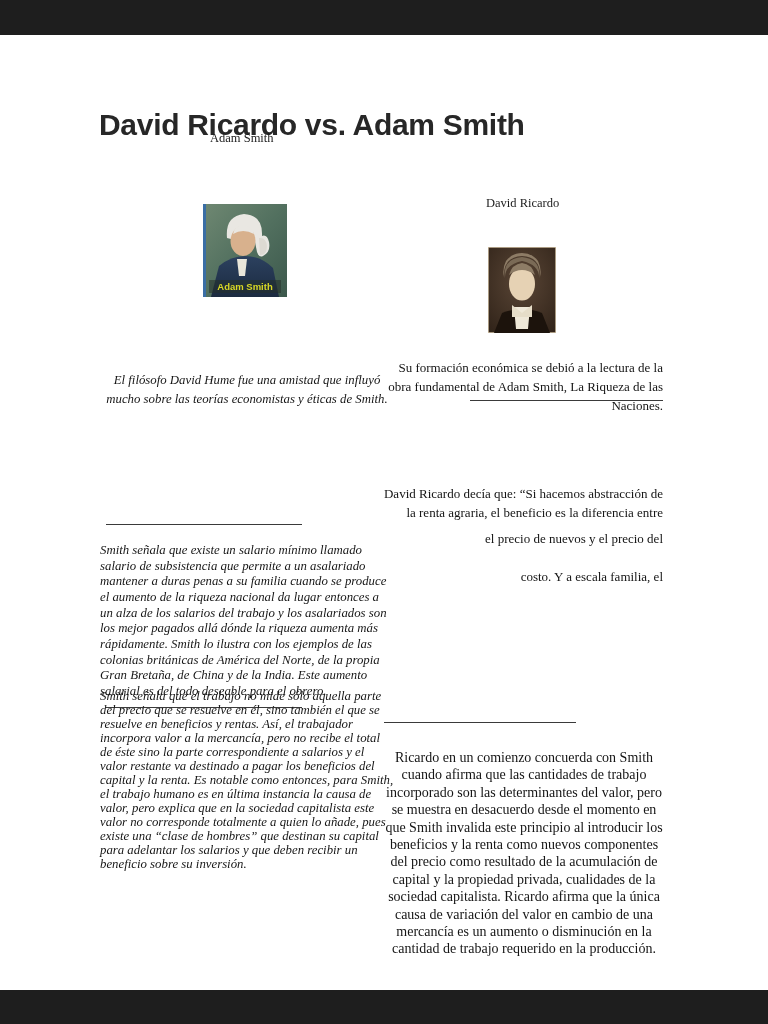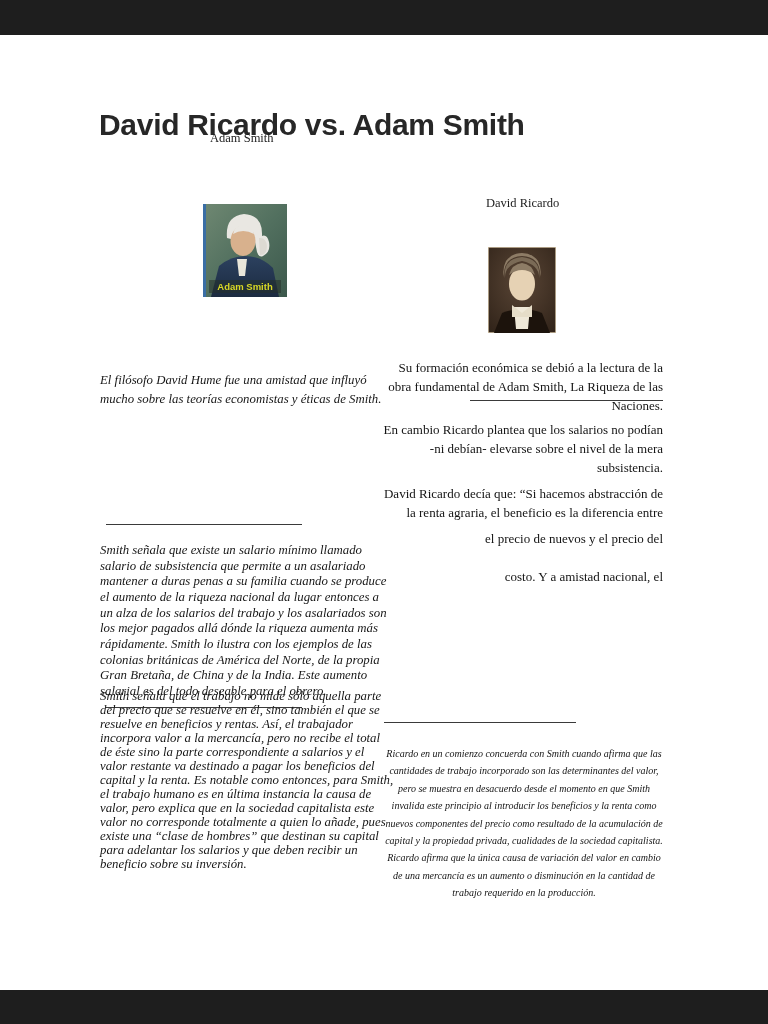--- a/index.html
+++ b/index.html
@@ -16,34 +16,34 @@
              font-size:30px;letter-spacing:-0.3px;color:#272727;}
   .caption{font-size:12.5px;color:#1c1c1c;}
   .cap-adam{left:210px;top:131px;}
   .cap-ricardo{left:486px;top:196px;}
 
   .portrait{display:block;}
   .smith-img{left:203px;top:204px;}
   .ricardo-img{left:488px;top:247px;}
 
   .lcol{left:100px;width:294px;font-style:italic;font-size:12.8px;color:#161616;}
-  .l-p1{top:358px;line-height:19px;}
+  .l-p1{top:358px;line-height:19px;text-align:center;}
   .l-p2{top:530px;line-height:15.7px;}
   .l-p3{top:676px;line-height:14px;}
 
   .rcol{left:383px;width:280px;text-align:right;font-size:13px;color:#141414;}
   .r-p1{top:345px;line-height:19px;}
   .r-p2{top:407px;line-height:19px;}
   .r-p3{top:471px;line-height:19px;}
   .r-q{line-height:16px;}
   .r-q1{top:531px;}
   .r-q2{top:569px;}
   .r-q3{top:607px;}
   .r-q4{top:646px;}
-  .r-p4{left:382px;top:735px;width:284px;text-align:center;font-size:10px;line-height:17.4px;color:#141414;font-style:italic;}
+  .r-p4{left:382px;top:735px;width:284px;text-align:center;font-size:14px;line-height:17.4px;color:#141414;}
 
   .sep{border-top:1.6px solid #3a3a3a;height:0;}
   .sep-l1{left:106px;top:524px;width:196px;}
   .sep-l2{left:106px;top:707px;width:196px;}
   .sep-r1{left:470px;top:400px;width:193px;}
   .sep-r2{left:384px;top:722px;width:192px;}
 </style>
 </head>
 <body>
 
@@ -117,23 +117,22 @@
 
   <div class="abs sep sep-l1"></div>
   <p class="abs lcol l-p2">Smith señala que existe un salario mínimo llamado salario de subsistencia que permite a un asalariado mantener a duras penas a su familia cuando se produce el aumento de la riqueza nacional da lugar entonces a un alza de los salarios del trabajo y los asalariados son los mejor pagados allá dónde la riqueza aumenta más rápidamente. Smith lo ilustra con los ejemplos de las colonias británicas de América del Norte, de la propia Gran Bretaña, de China y de la India. Este aumento salarial es del todo deseable para el obrero.</p>
 
   <div class="abs sep sep-l2"></div>
   <p class="abs lcol l-p3"> Smith señala que el trabajo no mide sólo aquella parte del precio que se resuelve en él, sino también el que se resuelve en beneficios y rentas. Así, el trabajador incorpora valor a la mercancía, pero no recibe el total de éste sino la parte correspondiente a salarios y el valor restante va destinado a pagar los beneficios del capital y la renta. Es notable como entonces, para Smith, el trabajo humano es en última instancia la causa de valor, pero explica que en la sociedad capitalista este valor no corresponde totalmente a quien lo añade, pues existe una “clase de hombres” que destinan su capital para adelantar los salarios y que deben recibir un beneficio sobre su inversión.</p>
 
   <p class="abs rcol r-p1">Su formación económica se debió a la  lectura de la obra fundamental de Adam Smith, La Riqueza de las Naciones.</p>
 
   <div class="abs sep sep-r1"></div>
-  <p class="abs rcol r-p2">En cambio Ricardo plantea  que los salarios no podían -ni debían- elevarse sobre el nivel de la mera subsistencia.</p>
 
   <p class="abs rcol r-p3">David Ricardo decía que: “Si hacemos abstracción de la renta agraria, el beneficio es la diferencia entre</p>
   <div class="abs rcol r-q r-q1">el precio de nuevos y el precio del</div>
-  <div class="abs rcol r-q r-q2">costo. Y a amistad nacional, el</div>
+  <div class="abs rcol r-q r-q2">costo. Y a escala familia, el</div>
 
   <div class="abs sep sep-r2"></div>
   <p class="abs r-p4">Ricardo en un comienzo concuerda con Smith cuando afirma que las cantidades de trabajo incorporado son las determinantes del valor, pero se muestra en desacuerdo desde el momento en que Smith invalida este principio al introducir los beneficios y la renta como nuevos componentes del precio como resultado de la acumulación de capital y la propiedad privada, cualidades de la sociedad capitalista. Ricardo afirma que la única causa de variación del valor en cambio de una mercancía es un aumento o disminución en la cantidad de trabajo requerido en la producción.</p>
 
   <div class="bar bottom-bar"></div>
 </div>
 
 </body></html>

